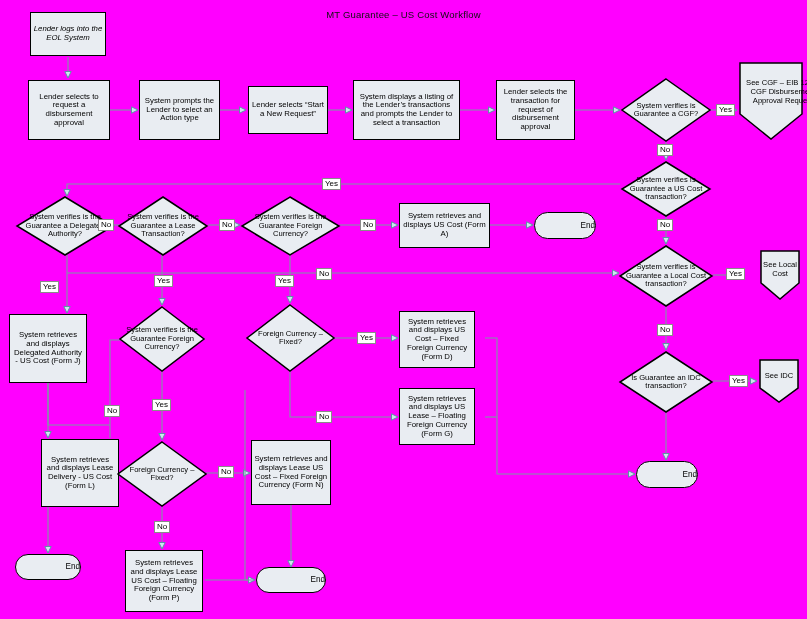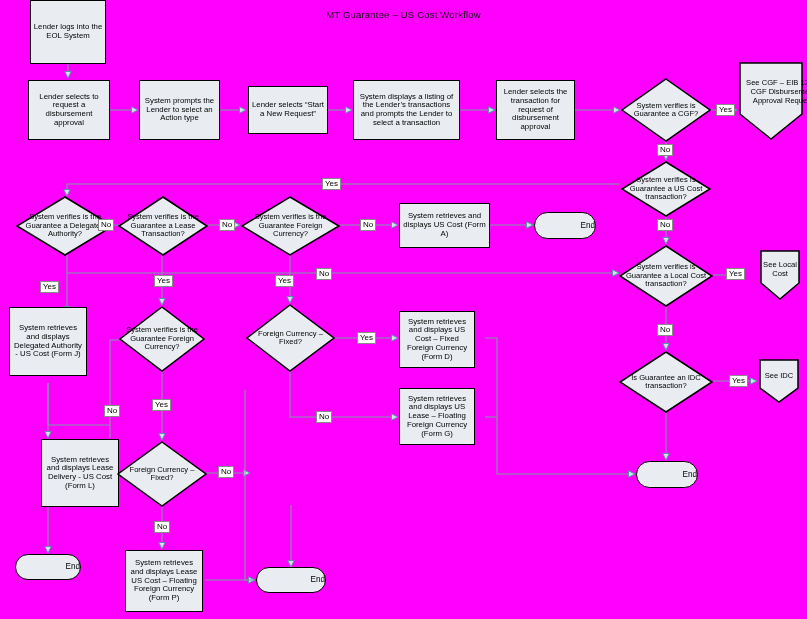--- a/index.html
+++ b/index.html
@@ -200,21 +200,21 @@
       <path d="M162,507 L162,549"></path>
 
       <path d="M291,505 L291,567"></path>
 
       <path d="M205,580 L255,580"></path>
 
       <path d="M245,390 L245,580 L255,580" marker-end="none"></path>
     </g>
   </svg>
 
-  <div class="node proc" style="left:30px; top:0; width:76px; height:64px;">
+  <div class="node proc" style="left:30px; top:12px; width:76px; height:44px;font-style:italic;">
     <span>Lender logs into the EOL System</span>
   </div>
 
   <div class="node proc" style="left:28px; top:80px; width:82px; height:60px;">
     <span>Lender selects to request a disbursement approval</span>
   </div>
 
   <div class="node proc" style="left:139px; top:80px; width:81px; height:60px;">
     <span>System prompts the Lender to select an Action type</span>
   </div>
@@ -306,21 +306,21 @@
   </div>
 
   <div class="node proc" style="left:399px; top:203px; width:91px; height:45px;">
     <span>System retrieves and displays US Cost (Form  A)</span>
   </div>
 
   <div class="node term" style="left:534px; top:212px; width:62px; height:27px;">
     <span>End</span>
   </div>
 
-  <div class="node proc" style="left:9px; top:307px; width:78px; height:69px;">
+  <div class="node proc" style="left:9px; top:314px; width:78px; height:69px;">
     <span>System retrieves and displays Delegated Authority -  US Cost (Form  J)</span>
   </div>
 
   <div class="diamond-wrap" style="left:119px; top:306px; width:86px; height:66px;">
     <svg width="86" height="66">
         <polygon points="43,1 85,33 43,65 1,33" fill="#e9edf2" stroke="#000" stroke-width="1.5"></polygon>
       </svg>
     <div class="diamond-text">System verifies is the Guarantee Foreign Currency?</div>
   </div>
 
@@ -343,20 +343,23 @@
     <span>System retrieves and displays Lease Delivery - US Cost (Form L)</span>
   </div>
 
   <div class="diamond-wrap" style="left:117px; top:441px; width:90px; height:66px;">
     <svg width="90" height="66">
         <polygon points="45,1 89,33 45,65 1,33" fill="#e9edf2" stroke="#000" stroke-width="1.5"></polygon>
       </svg>
     <div class="diamond-text">Foreign Currency – Fixed?</div>
   </div>
 
+  <div class="node proc" style="left:251px; top:440px; width:80px; height:65px;">
+    <span>System retrieves and displays Lease US Cost – Fixed Foreign Currency (Form  N)</span>
+  </div>
 
   <div class="node proc" style="left:125px; top:550px; width:78px; height:62px;">
     <span>System retrieves and displays Lease US Cost – Floating Foreign Currency (Form  P)</span>
   </div>
 
   <div class="node term" style="left:15px; top:554px; width:66px; height:26px;">
     <span>End</span>
   </div>
 
   <div class="node term" style="left:256px; top:567px; width:70px; height:26px;">

